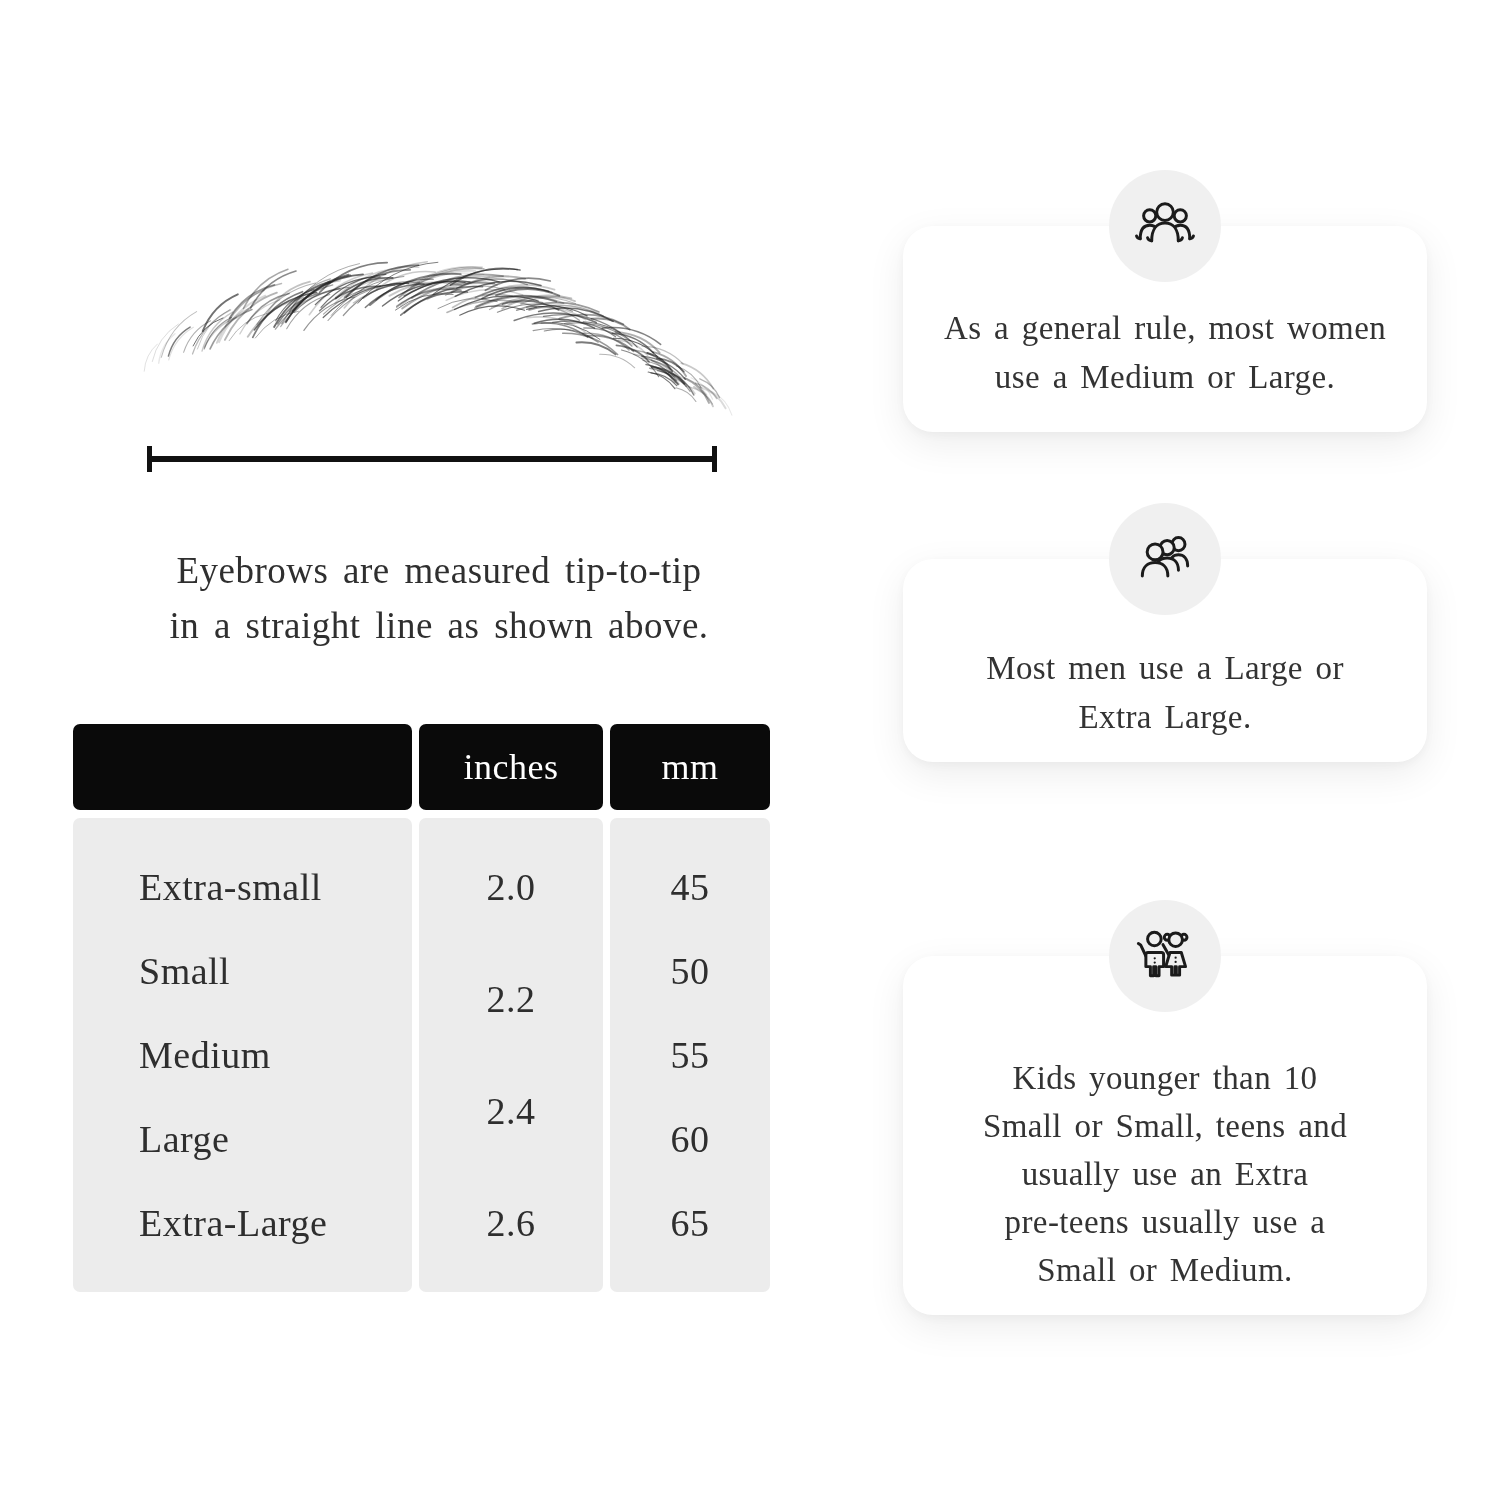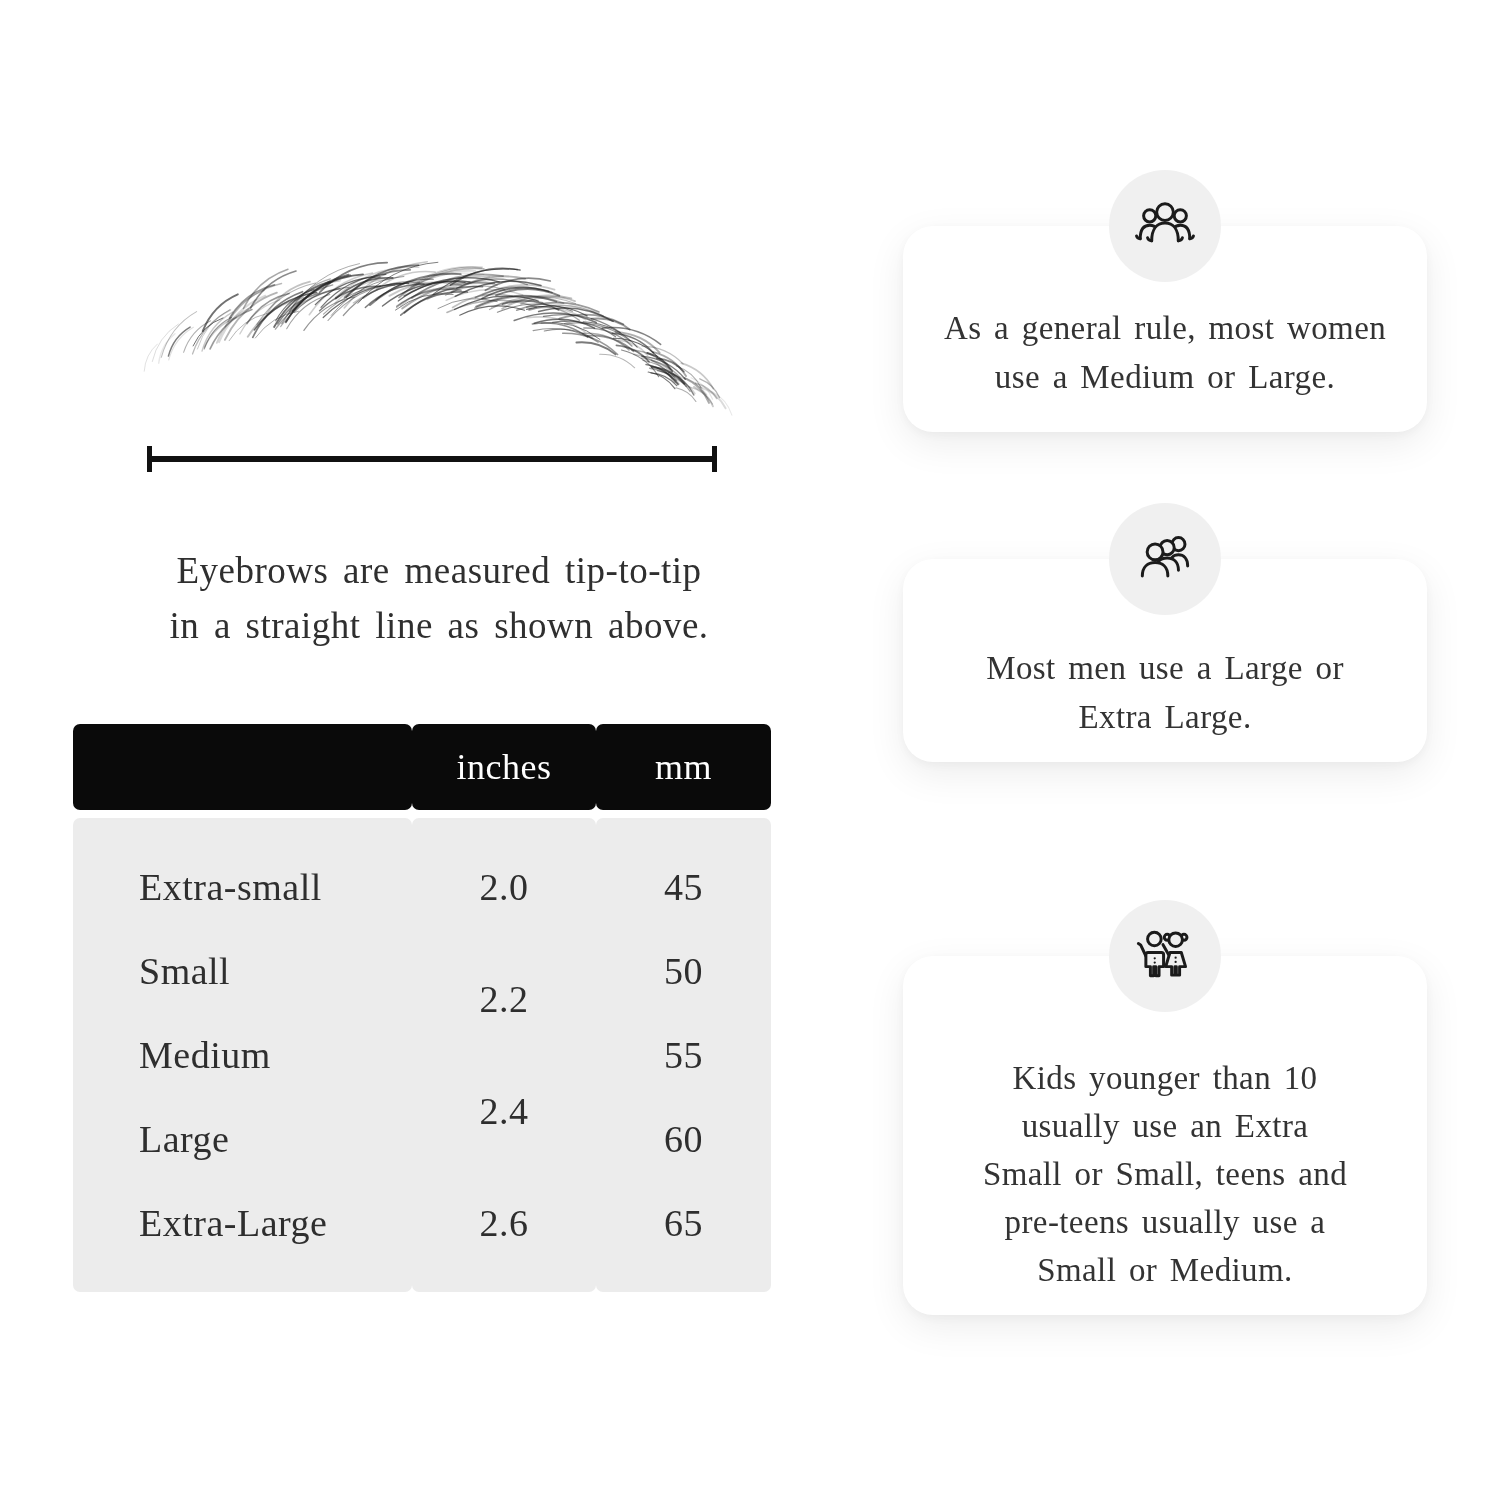--- a/index.html
+++ b/index.html
@@ -12,29 +12,29 @@
   .measure-line{position:absolute;left:150px;top:456px;width:566px;height:6px;background:#111111;}
   .measure-tick{position:absolute;top:446px;width:5px;height:26px;background:#111111;}
   .tick-left{left:147px;}
   .tick-right{left:712px;}
   .caption{
     position:absolute;left:114px;top:528px;width:650px;text-align:center;
     font-size:37px;line-height:55px;color:#2f2f2f;letter-spacing:.5px;word-spacing:5px;margin-top:15px;
   }
   
   .size-table{position:absolute;left:73px;top:724px;width:722px;}
-  .tbl-row{display:flex;}
+  .tbl-row{display:flex;gap:7px;}
   .tbl-head{height:86px;margin-bottom:8px;}
   .hcell{
     background:#0a0a0a;border-radius:7px;color:#ffffff;display:flex;align-items:center;justify-content:center;
     font-size:36px;letter-spacing:.5px;
   }
   .c1{width:339px;flex:none;}
   .c2{width:184px;flex:none;}
-  .c3{width:175px;flex:none;}
+  .c3{width:160px;flex:none;}
   .bcol{
     background:#ececec;border-radius:7px;height:474px;box-sizing:border-box;
     display:flex;flex-direction:column;justify-content:space-between;padding:27px 4px;
   }
   .bcell{
     height:84px;display:flex;align-items:center;font-size:38px;color:#2e2e2e;letter-spacing:.5px;
   }
   .bcol.labels .bcell{padding-left:62px;}
   .bcol.nums .bcell{justify-content:center;}
   
@@ -335,20 +335,20 @@
         <path class="icon-fill" d="M12 21.5 h9.5 a1.5 1.5 0 0 1 1.5 1.5 v8.5 h-3.2 v6.5 h-2.3 v-6.5 h-1.5 v6.5 h-2.3 v-6.5 h-3.2 v-8.5 a1.5 1.5 0 0 1 1.5 -1.5 z"></path>
         <path class="icon-fill" d="M27.5 21.5 h8 l3 10 h-4.2 v6 h-2.3 v-6 h-1 v6 h-2.3 v-6 h-4.2 z"></path>
         <circle class="icon-dot" cx="16.75" cy="25.6" r="0.8"></circle>
         <circle class="icon-dot" cx="16.75" cy="28.6" r="0.8"></circle>
         <circle class="icon-dot" cx="31.5" cy="25.2" r="0.8"></circle>
         <circle class="icon-dot" cx="31.5" cy="28.2" r="0.8"></circle>
       </svg>
     </div>
     <div class="card-text">
       <div>Kids younger than 10</div>
+      <div>Small or Small, teens and</div>
       <div>usually use an Extra</div>
-      <div>Small or Small, teens and</div>
       <div>pre-teens usually use a</div>
       <div>Small or Medium.</div>
     </div>
   </div>
 
 </div>
 
 </body></html>

